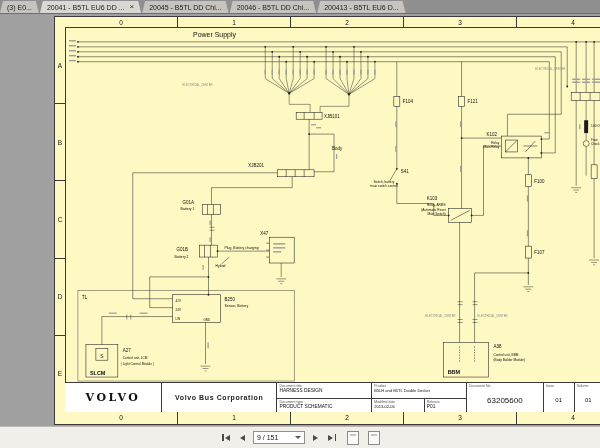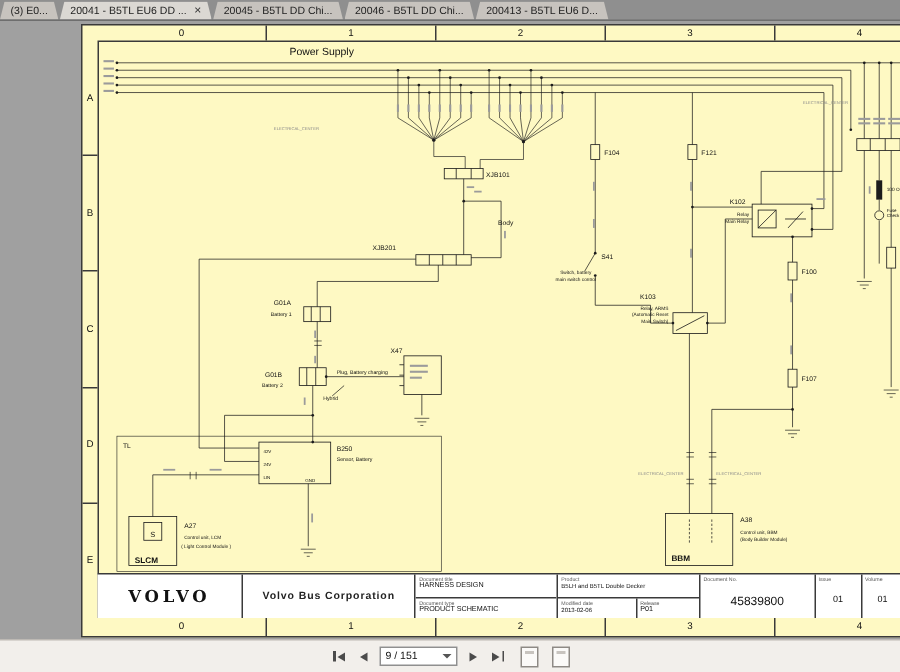--- a/index.html
+++ b/index.html
@@ -439,21 +439,21 @@
             <div class="val" style="font-size:4px">2013-02-06</div>
           </div>
           <div class="sub">
             <div class="lab">Release</div>
             <div class="val">P01</div>
           </div>
         </div>
       </div>
       <div class="tc c-no">
         <div class="lab">Document No.</div>
-        <div class="bigval">45839800</div>
+        <div class="bigval">63205600</div>
       </div>
       <div class="tc c-sm c-issue">
         <div class="lab">Issue</div>
         <div class="smval">01</div>
       </div>
       <div class="tc c-sm c-vol">
         <div class="lab">Volume</div>
         <div class="smval">01</div>
       </div>
       <div class="tc c-sm c-page">

